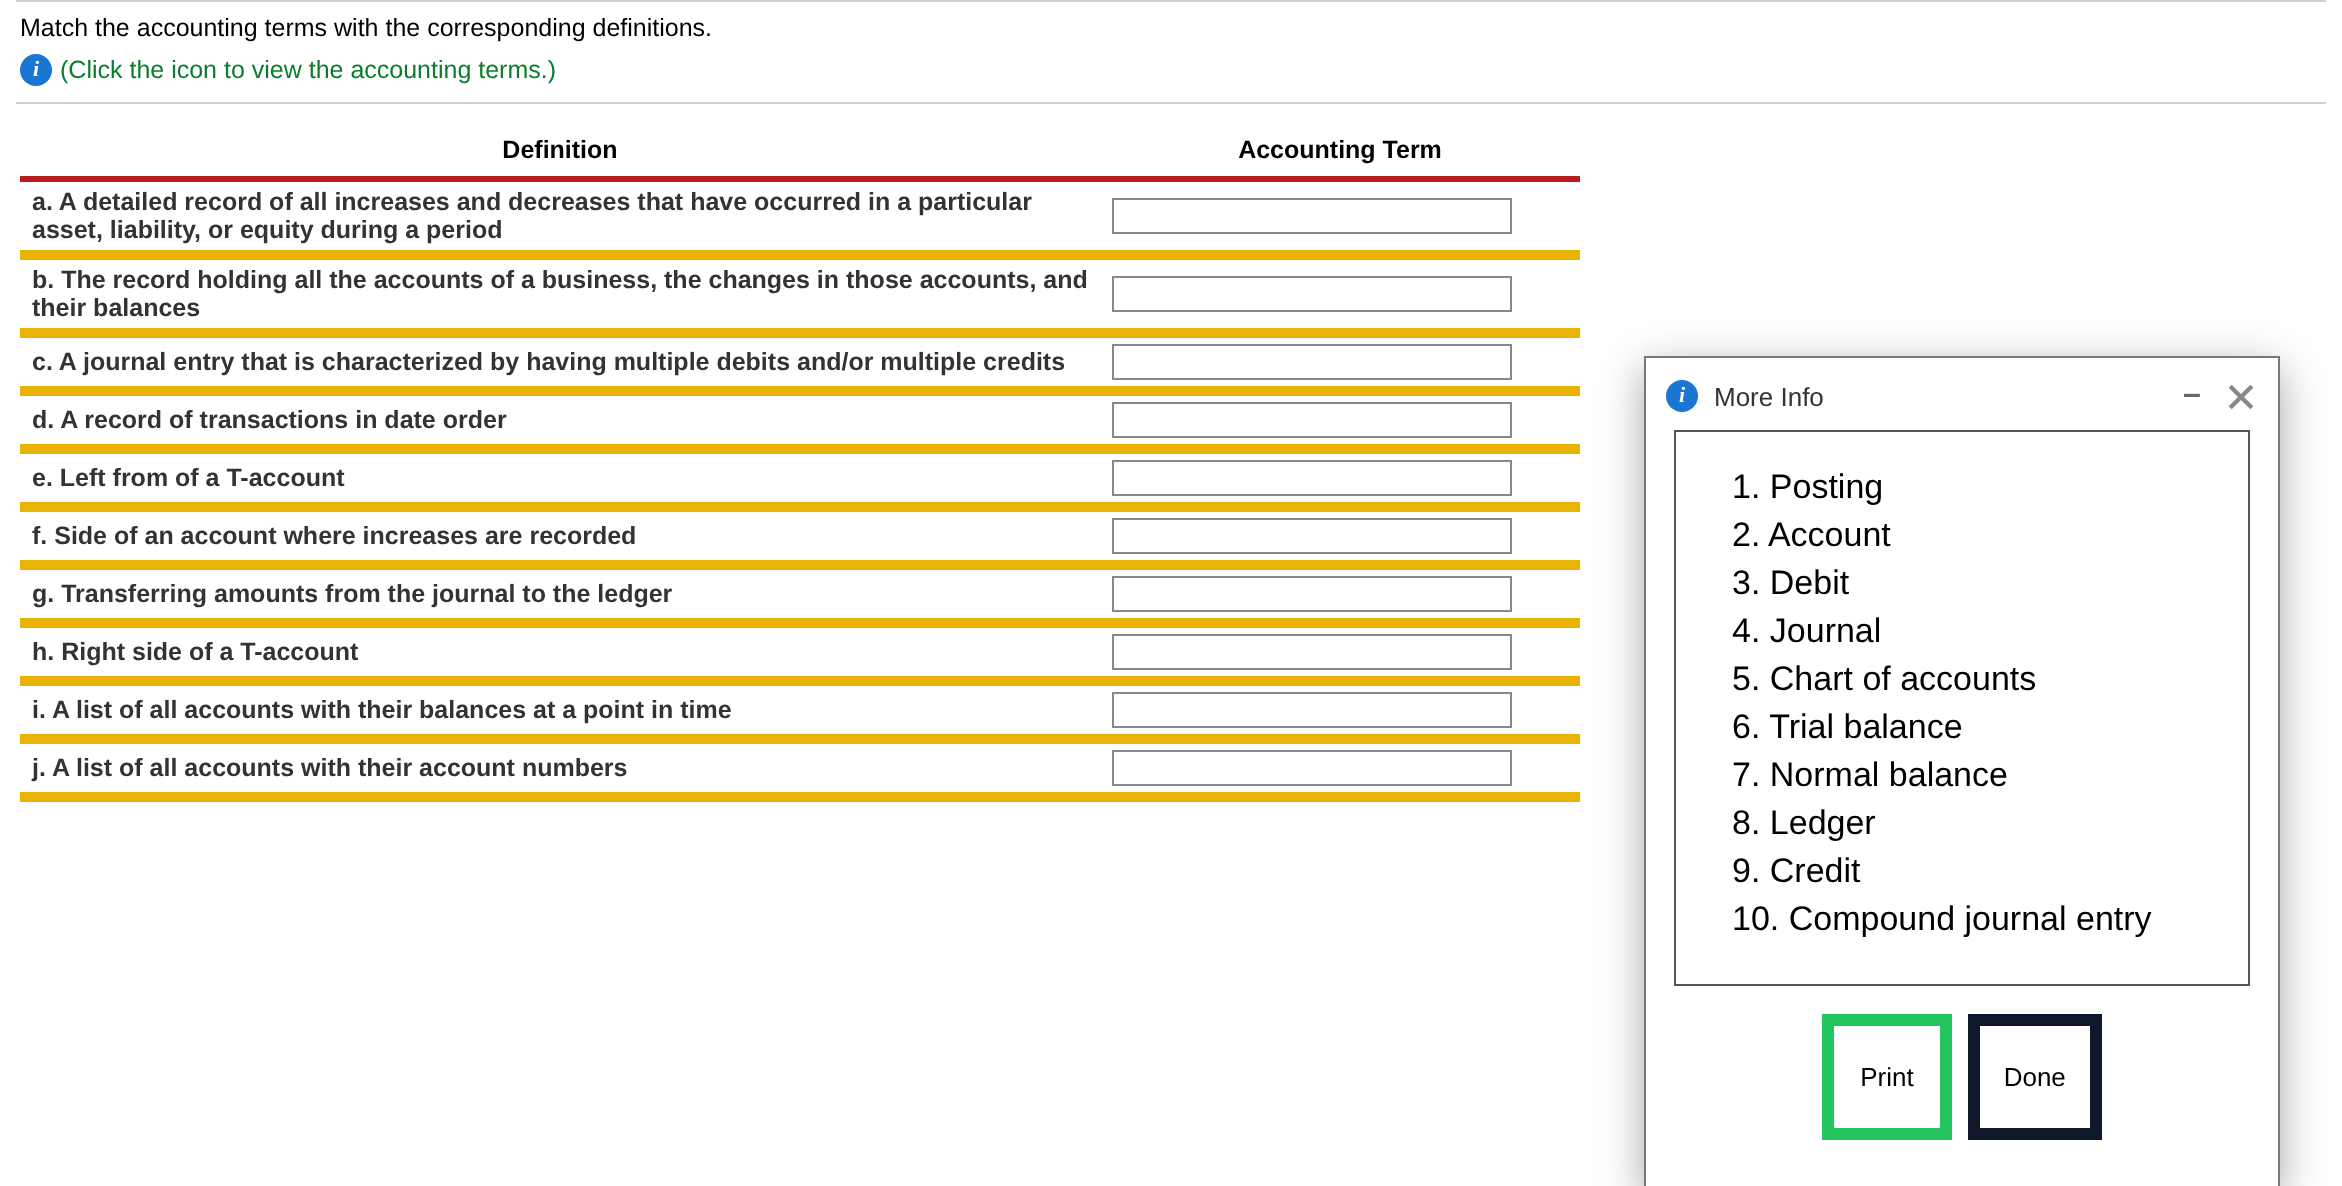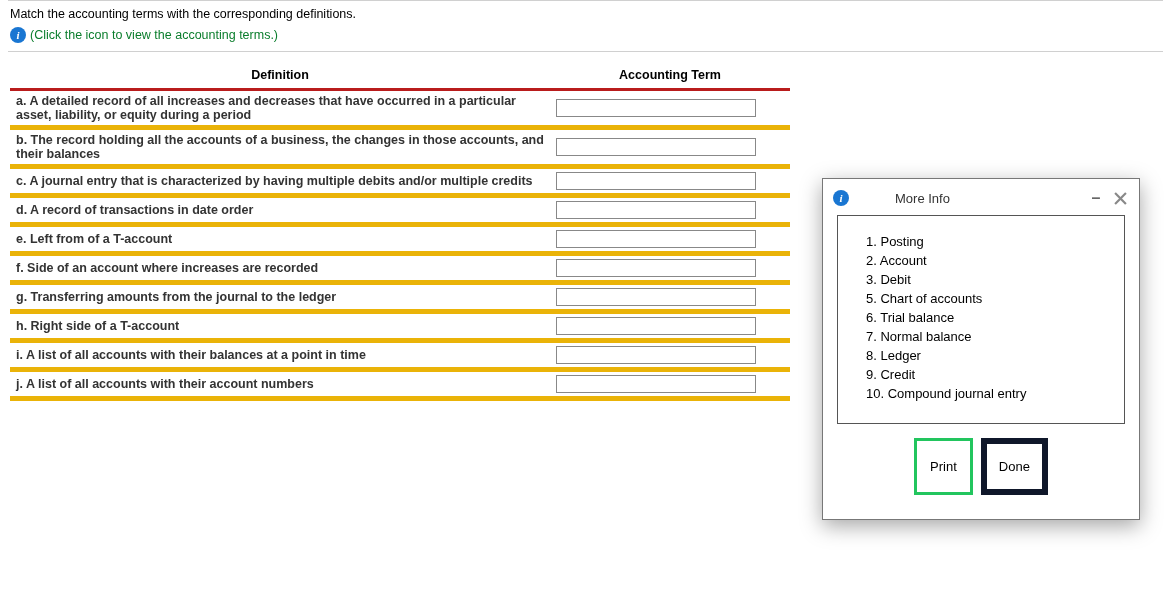--- a/index.html
+++ b/index.html
@@ -66,51 +66,51 @@
     background: #fff;
     border: 1px solid #777;
     box-shadow: 0 6px 20px rgba(0,0,0,0.35);
   }
   .modal-header {
     display: flex;
     align-items: center;
     padding: 10px 10px 8px 10px;
   }
   .modal-header .info-icon { margin-right: 8px; }
-  .modal-title { flex: 1; color: #333; font-size: 13px; margin-left: 38px; }
+  .modal-title { flex: 1; color: #333; font-size: 13px; }
   .min-btn, .close-btn {
     width: 18px; height: 18px;
     display: inline-flex; align-items: center; justify-content: center;
     margin-left: 6px;
     color: #666;
     cursor: pointer;
   }
   .min-btn { font-weight: bold; font-size: 16px; line-height: 0; }
   .close-svg { width: 13px; height: 13px; stroke: #888; stroke-width: 2; }
 
   .modal-body-wrap { padding: 0 14px 14px 14px; }
   .modal-body {
     border: 1px solid #555;
     padding: 16px 28px 20px 28px;
   }
   .term-list { list-style: none; margin: 0; padding: 0; }
-  .term-list li { padding: 2px 0; font-size: 13px; }
+  .term-list li { padding: 2px 0; font-size: 17px; }
   .term-list .num { font-weight: normal; }
 
   .modal-footer {
     display: flex;
     justify-content: center;
     gap: 8px;
     padding: 14px 0 10px 0;
   }
   .btn {
     padding: 18px 13px;
     font-size: 13px;
     background: #fff;
-    border: 3px solid #22c55e;
+    border: 6px solid #22c55e;
     cursor: pointer;
   }
   .btn-primary {
     border: 6px solid #0f172a;
     padding: 4px 12px;
   }
 </style>
 </head>
 <body>
 
@@ -188,20 +188,21 @@
           <line x1="11" y1="1" x2="1" y2="11"></line>
         </svg>
     </span>
   </div>
   <div class="modal-body-wrap">
     <div class="modal-body">
       <ol class="term-list">
         <li><span class="num">1. </span><span>Posting</span></li>
         <li><span class="num">2. </span><span>Account</span></li>
         <li><span class="num">3. </span><span>Debit</span></li>
+        <li><span class="num">4. </span><span>Journal</span></li>
         <li><span class="num">5. </span><span>Chart of accounts</span></li>
         <li><span class="num">6. </span><span>Trial balance</span></li>
         <li><span class="num">7. </span><span>Normal balance</span></li>
         <li><span class="num">8. </span><span>Ledger</span></li>
         <li><span class="num">9. </span><span>Credit</span></li>
         <li><span class="num">10. </span><span>Compound journal entry</span></li>
       </ol>
     </div>
     <div class="modal-footer">
       <button class="btn">Print</button>

